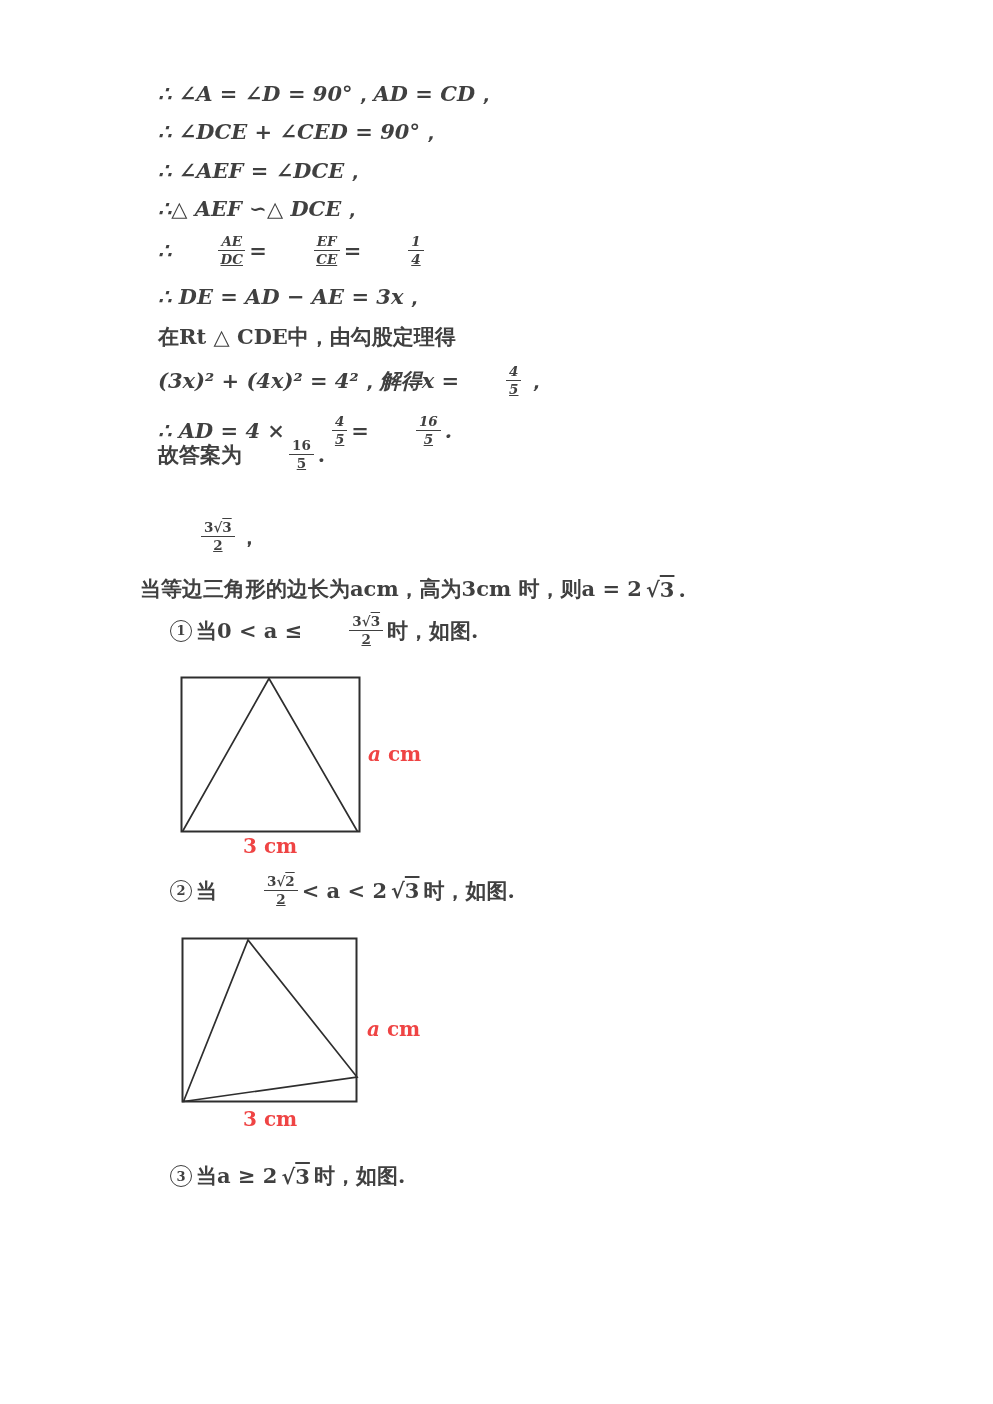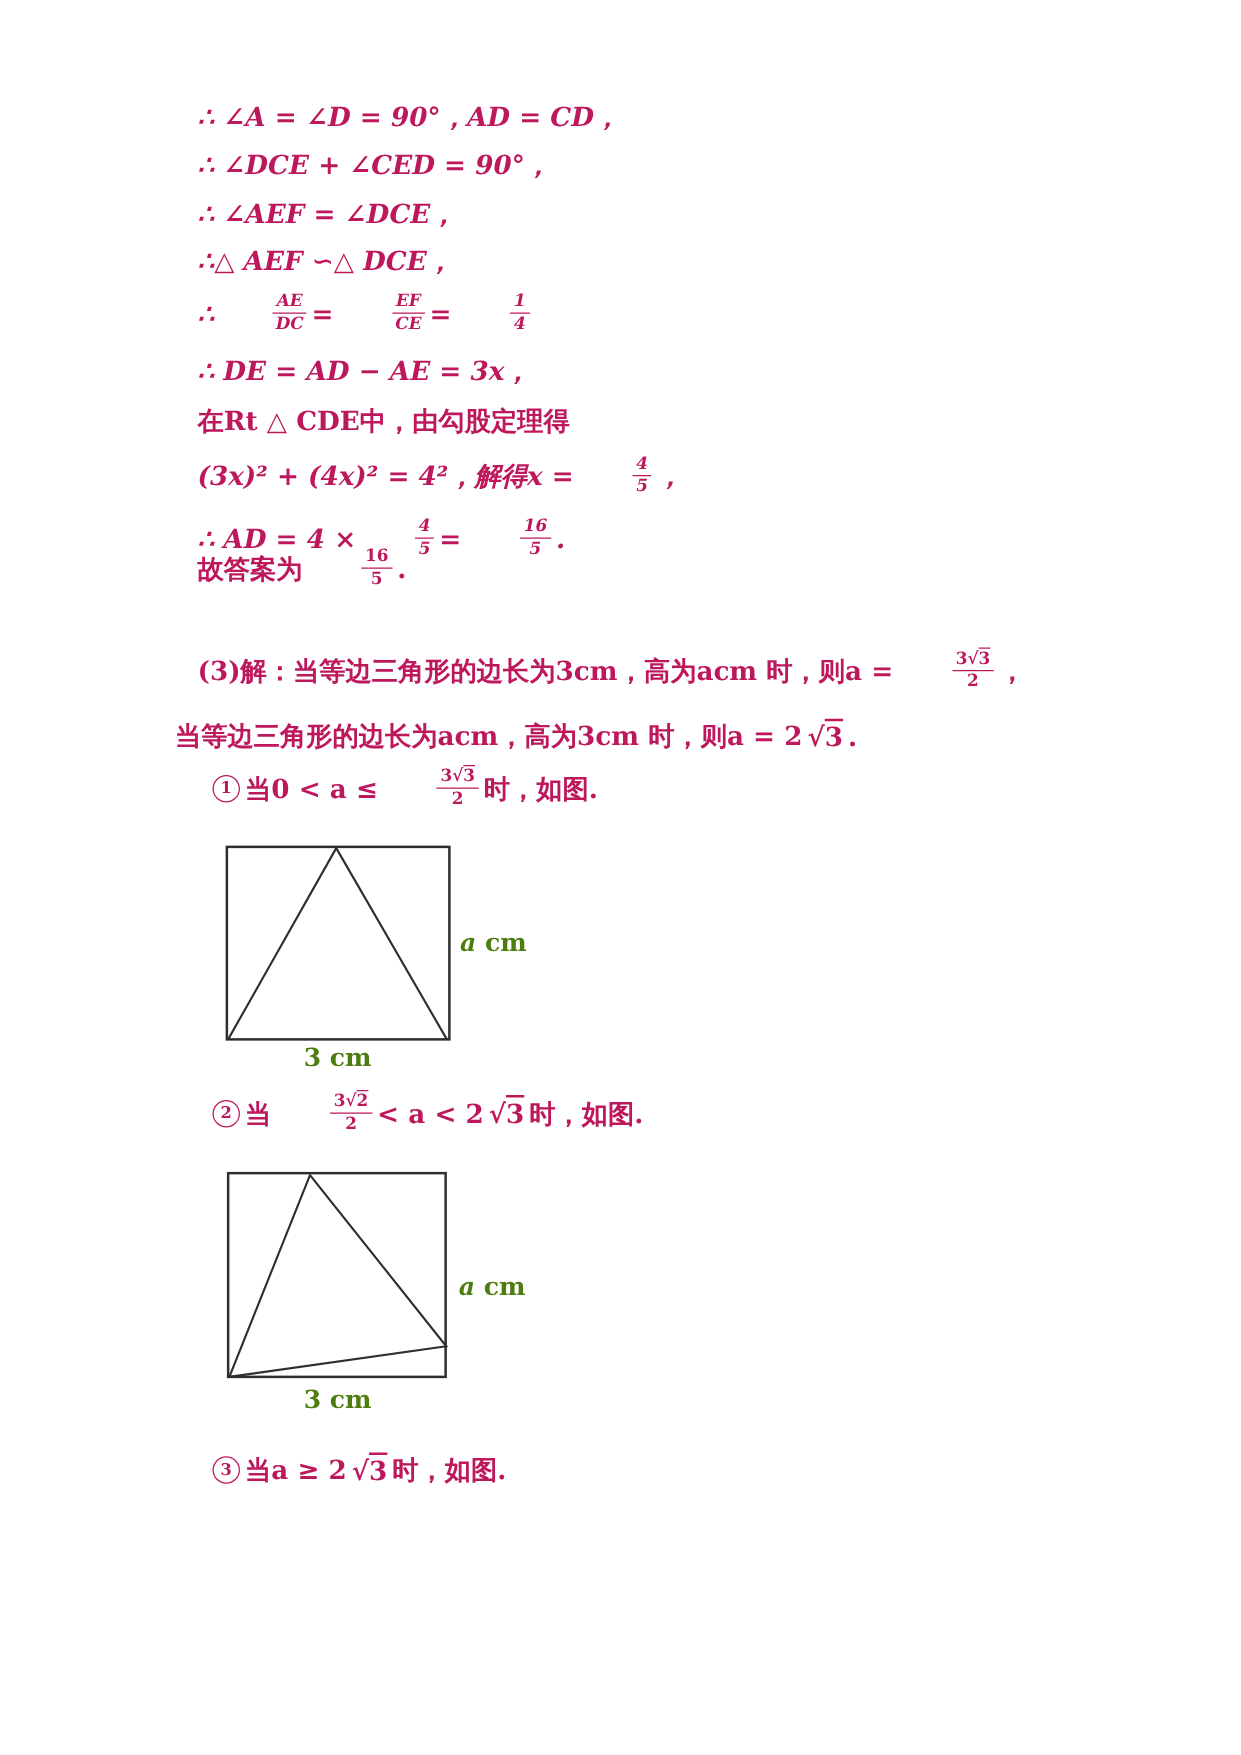--- a/index.html
+++ b/index.html
@@ -3,44 +3,44 @@
 <meta charset="utf-8">
 <style>
   html,body{margin:0;padding:0;background:#ffffff;}
   #page{
     position:relative;width:993px;height:1404px;background:#ffffff;
     font-family:"DejaVu Serif","Liberation Serif",serif;
     color:#d01f28;overflow:hidden;
   }
   .line{
     position:absolute;left:158px;display:flex;align-items:center;gap:4px;
-    font-size:21px;font-weight:bold;color:#be185d;white-space:pre;
+    font-size:21px;font-weight:bold;color:#404040;white-space:pre;
   }
   .it{font-style:italic;}
   .seg{white-space:pre;}
   .frac{
     display:inline-flex;flex-direction:column;align-items:center;
     font-size:13.5px;line-height:1.15;font-weight:bold;margin-left:43px;
   }
   .frac .num{border-bottom:1.6px solid currentColor;padding:0 3px;display:inline-flex;align-items:baseline;}
-  .frac .den{padding-top:1px;}
+  .frac .den{padding-top:1px;text-decoration:underline;}
   .sqrtg{display:inline-flex;align-items:baseline;}
   .sqrt-sym{font-style:normal;}
   .rad{text-decoration:overline;}
   .circ{
     display:inline-flex;align-items:center;justify-content:center;flex:none;
     width:20px;height:20px;border:1.6px solid currentColor;border-radius:50%;
     font-size:13px;font-weight:bold;font-style:normal;
   }
   .figure{position:absolute;color:#2e2e2e;}
   .figure svg{display:block;}
   .shape{fill:none;stroke:#2e2e2e;stroke-width:2;}
   .tri{fill:none;stroke:#2e2e2e;stroke-width:1.7;}
   .fig-label{
-    position:absolute;font-size:20px;color:#4d7c0f;font-weight:600;
+    position:absolute;font-size:20px;color:#ef4444;font-weight:600;
     white-space:pre;font-style:normal;
   }
   .fig-label .var{font-style:italic;}
 </style>
 </head>
 <body>
 
 <div id="page">
 
   <div class="line it" style="top:80px;"><span class="seg">∴ ∠A = ∠D = 90°，AD = CD，</span></div>
@@ -74,21 +74,20 @@
     <span class="seg">.</span>
   </div>
 
   <div class="line" style="top:438px;">
     <span class="seg">故答案为</span>
     <span class="frac"><span class="num">16</span><span class="den">5</span></span>
     <span class="seg">.</span>
   </div>
 
   <div class="line" style="top:520px;">
-    <span class="seg">(3)解：当等边三角形的边长为3cm，高为acm 时，则a =</span>
     <span class="frac">
       <span class="num"><span>3</span><span class="sqrtg"><span class="sqrt-sym">√</span><span class="rad">3</span></span></span>
       <span class="den">2</span>
     </span>
     <span class="seg">，</span>
   </div>
 
   <div class="line" style="left:140px;top:575px;align-items:center;">
     <span class="seg">当等边三角形的边长为acm，高为3cm 时，则a = 2</span>
     <span class="sqrtg"><span class="sqrt-sym">√</span><span class="rad">3</span></span>

